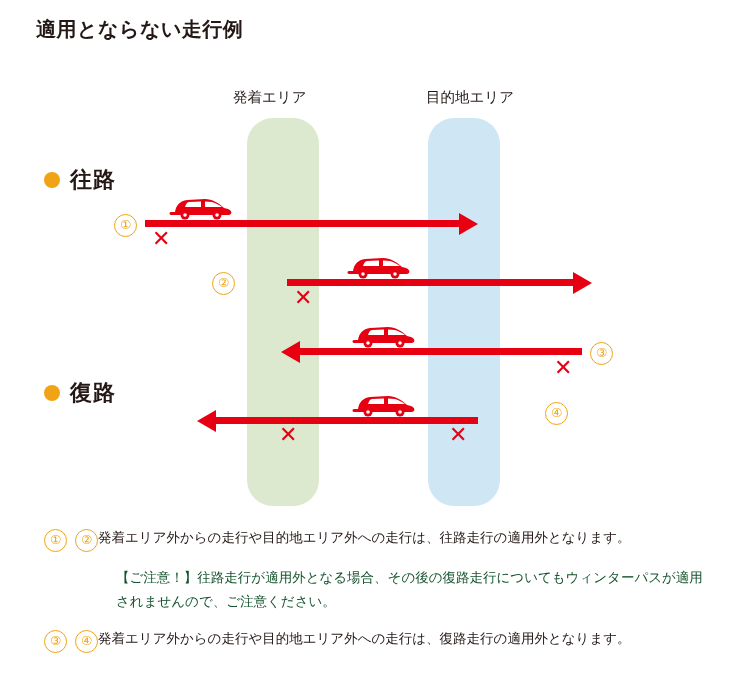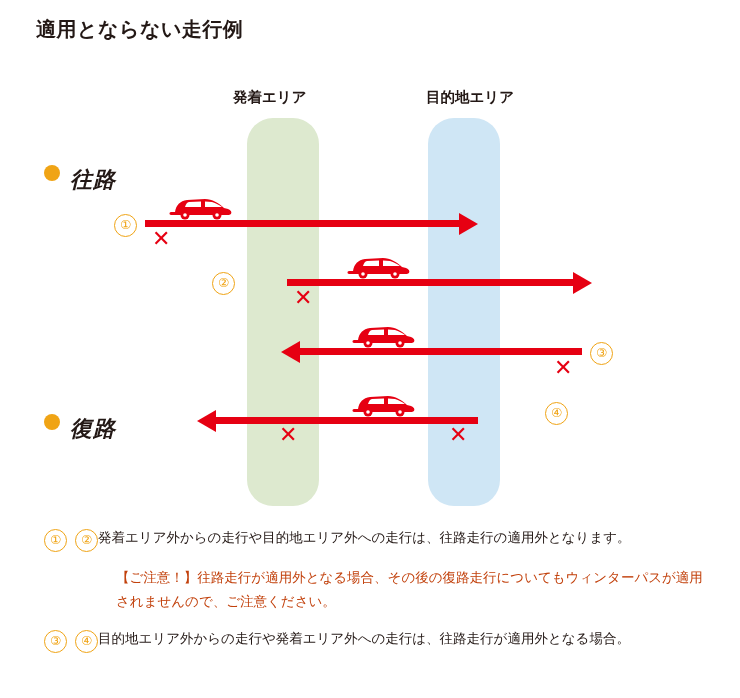--- a/index.html
+++ b/index.html
@@ -45,50 +45,49 @@
   .zone-dest {
     left: 428px;
     top: 118px;
     width: 72px;
     height: 388px;
     background: #cfe6f5;
   }
   .zone-label {
     position: absolute;
     font-size: 14.5px;
-    font-weight: bold;
+    font-weight: normal;
     color: #231815;
     white-space: nowrap;
   }
   .zone-label-start { left: 233px; top: 88px; }
   .zone-label-dest  { left: 426px; top: 88px; }
 
   
   .section {
     position: absolute;
     display: flex;
-    align-items: flex-start;
+    align-items: center;
     gap: 10px;
-    font-style: italic;
   }
   .section-dot {
     width: 16px;
     height: 16px;
     border-radius: 50%;
     background: #f0a415;
     display: inline-block;
   }
   .section-text {
     font-size: 22px;
     font-weight: bold;
     letter-spacing: 1px;
     color: #231815;
   }
   .section-outbound { left: 44px; top: 165px; }
-  .section-return   { left: 44px; top: 414px; }
+  .section-return   { left: 44px; top: 378px; }
 
   
   .num {
     position: absolute;
     width: 21px;
     height: 21px;
     border: 1.6px solid #f0a415;
     border-radius: 50%;
     color: #f0a415;
     font-size: 12.5px;
@@ -188,21 +187,21 @@
   }
   .note-text {
     font-size: 13.5px;
     line-height: 1.55;
     color: #231815;
   }
   .note-sub {
     margin-left: 72px;
     font-size: 13.5px;
     line-height: 1.75;
-    color: #c2410c;
+    color: #14532d;
     margin-bottom: 16px;
     max-width: 600px;
   }
 </style>
 </head>
 <body>
 
 <div class="page">
 
   <div class="title">適用とならない走行例</div>
@@ -294,18 +293,18 @@
       <div class="note-text">発着エリア外からの走行や目的地エリア外への走行は、往路走行の適用外となります。</div>
     </div>
 
     <div class="note-sub">【ご注意！】往路走行が適用外となる場合、その後の復路走行についてもウィンターパスが適用されませんので、ご注意ください。</div>
 
     <div class="note-row">
       <div class="note-badges">
         <span class="badge">③</span>
         <span class="badge">④</span>
       </div>
-      <div class="note-text">目的地エリア外からの走行や発着エリア外への走行は、往路走行が適用外となる場合。</div>
+      <div class="note-text">発着エリア外からの走行や目的地エリア外への走行は、復路走行の適用外となります。</div>
     </div>
 
   </div>
 
 </div>
 
 </body></html>

